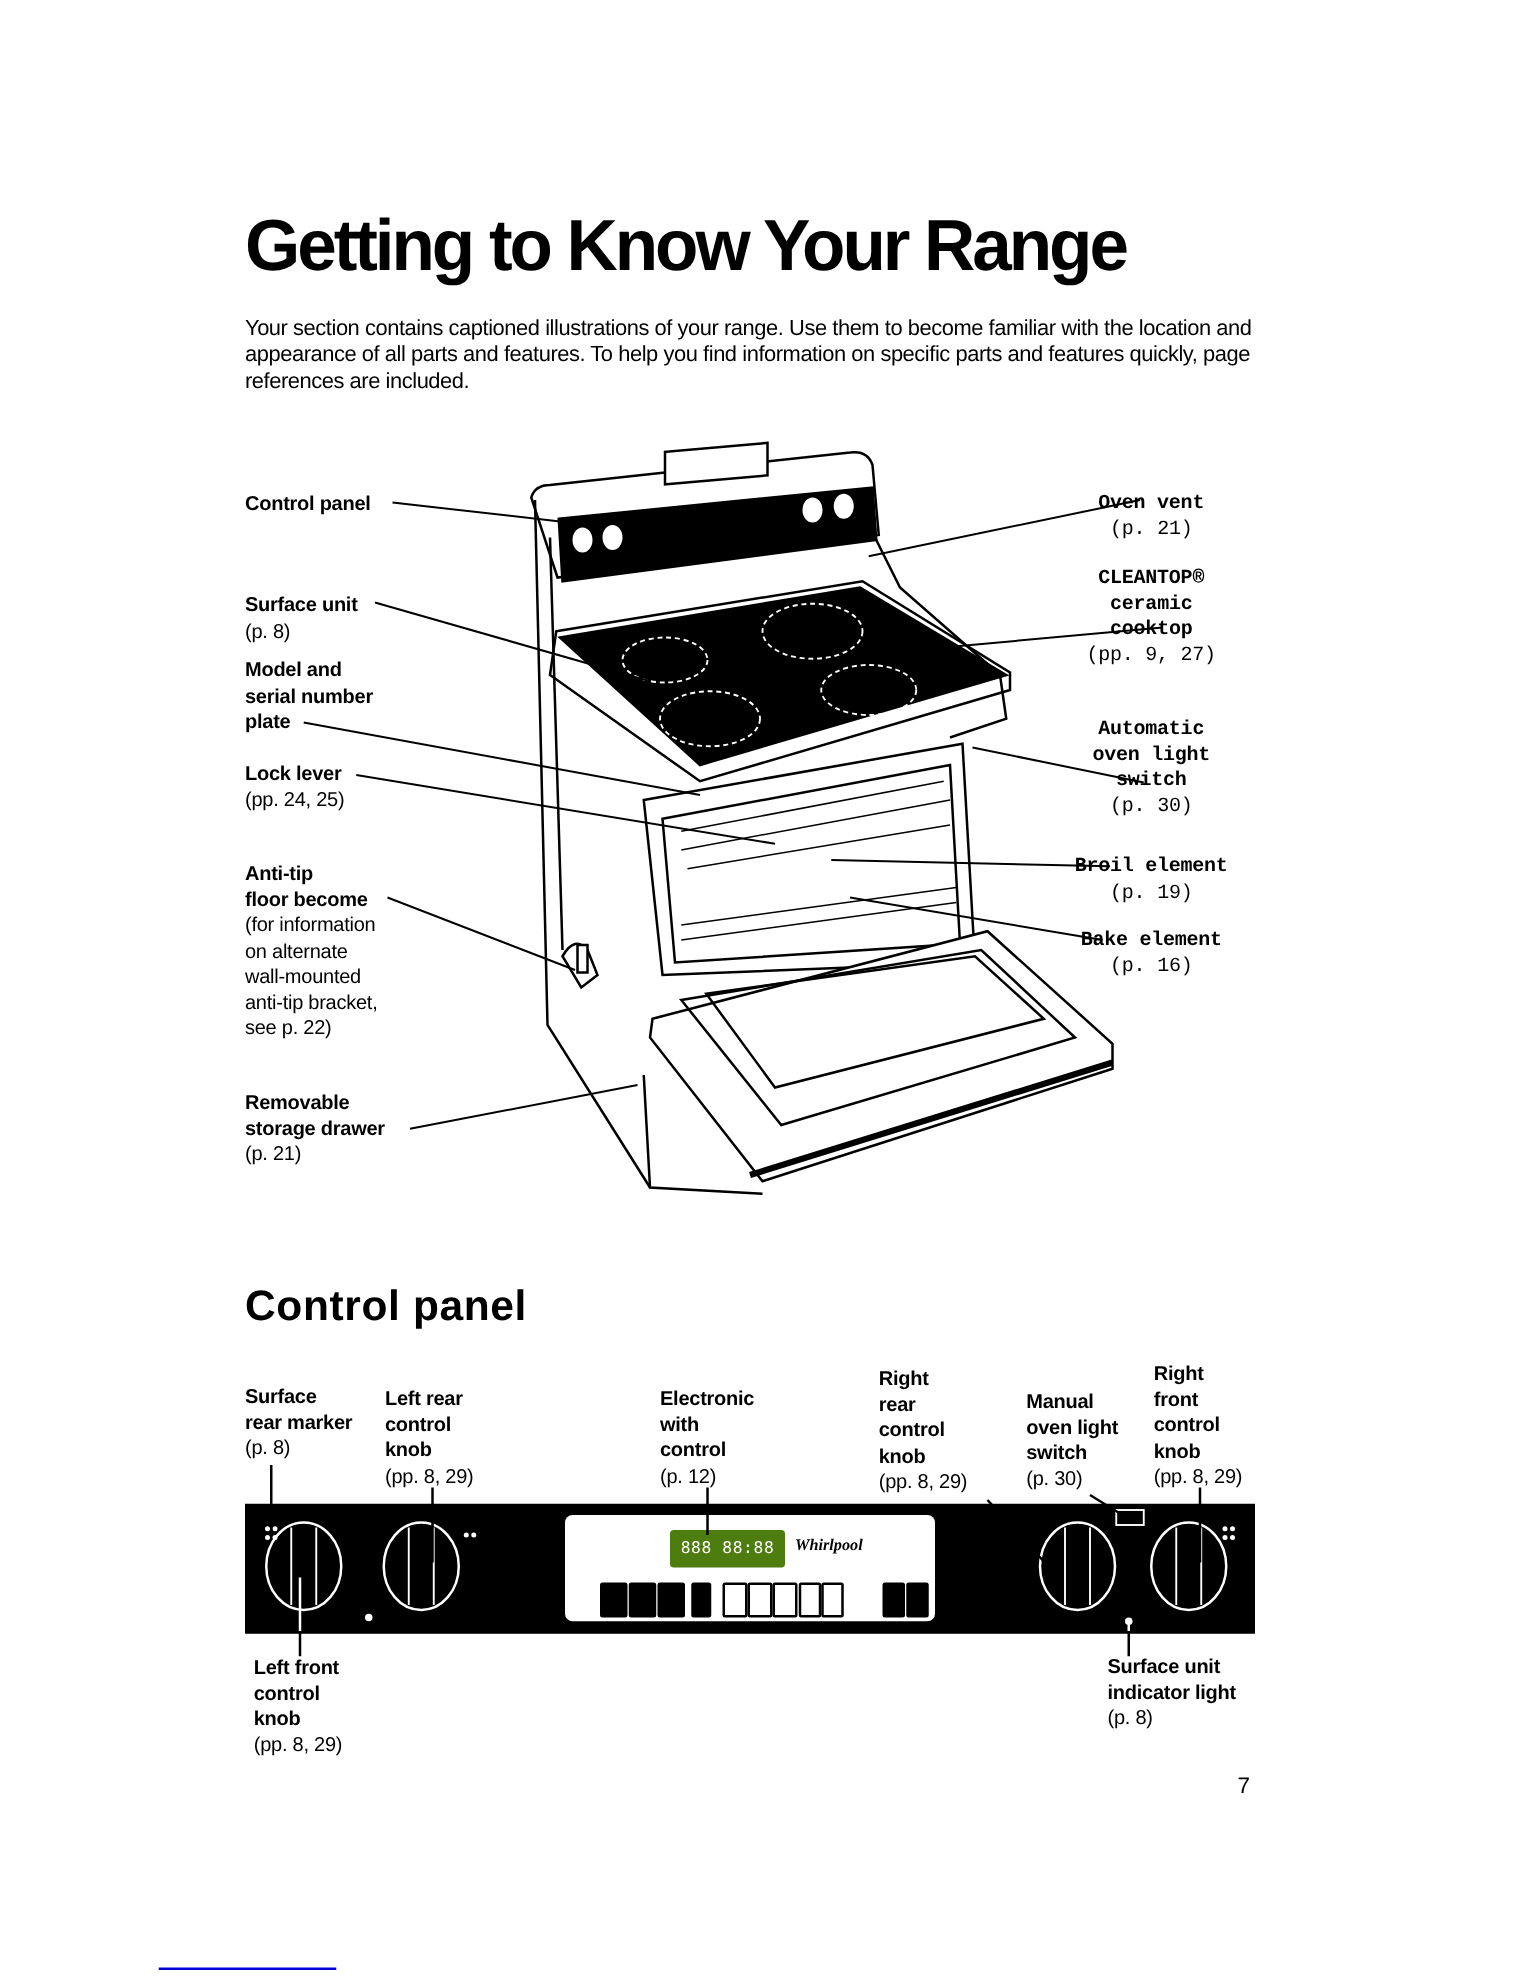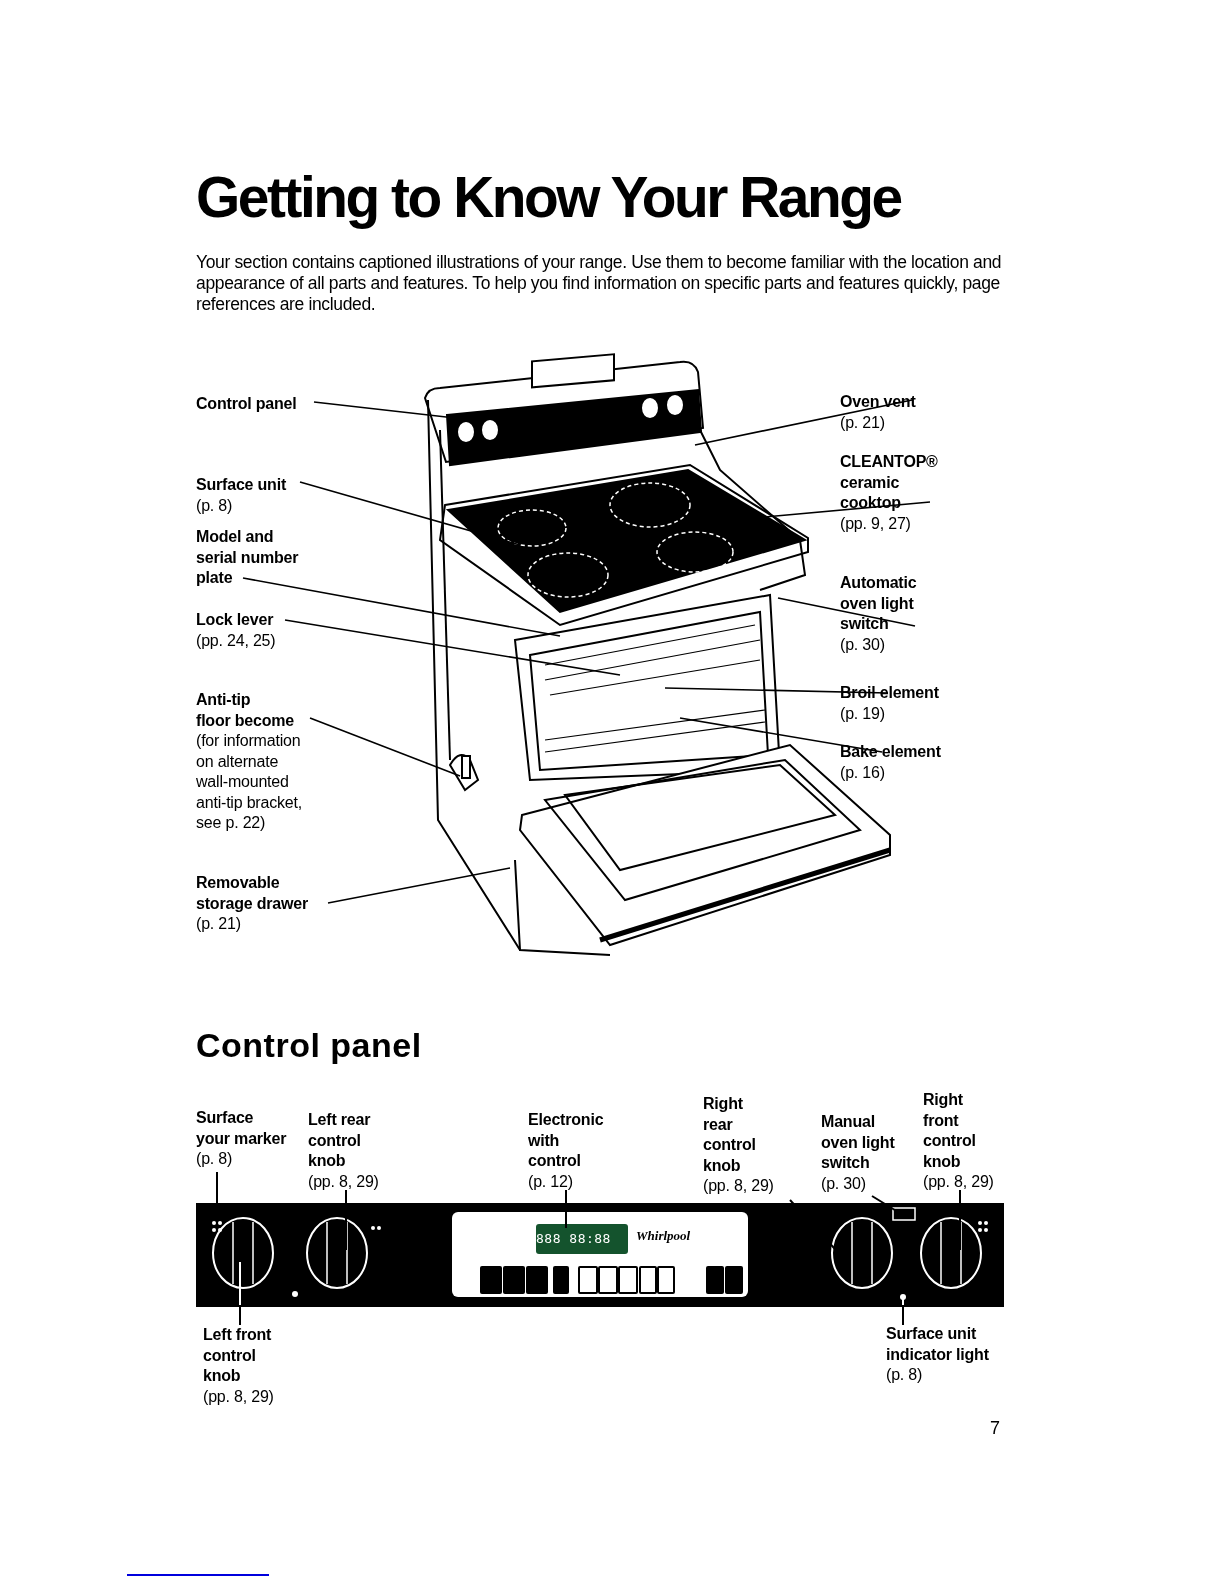--- a/index.html
+++ b/index.html
@@ -6,29 +6,29 @@
   body { width: 1224px; height: 1584px; position: relative; overflow: hidden;
          font-family: "Liberation Sans", sans-serif; color: #000; }
   .abs { position: absolute; }
   .title { left: 196px; top: 168px; font-size: 58px; font-weight: bold; letter-spacing: -2.5px;
            font-family: "Liberation Sans", sans-serif; transform: scaleX(0.98); transform-origin: left; line-height: 1; }
   .intro { left: 196px; top: 252px; width: 820px; font-size: 17.5px; line-height: 21px; letter-spacing: -0.35px; }
   .intro p { margin: 0; }
   .lbl { font-size: 16px; line-height: 20.5px; letter-spacing: -0.2px; }
   .lbl b { font-weight: bold; }
   .lbl .pg { font-weight: normal; margin-top: 38px; }
-  .right { text-align: left; }
+  .right { text-align: center; font-family: Liberation Mono, monospace; }
   .h2 { left: 196px; top: 1026px; font-size: 34px; font-weight: bold; letter-spacing: 0.5px; }
   .pagenum { left: 990px; top: 1418px; font-size: 18px; }
   .bluebar { left: 127px; top: 1574px; width: 142px; height: 2px; background: #0000dd; }
   svg { position: absolute; overflow: visible; }
   .panelbar { left: 196px; top: 1203px; width: 808px; height: 104px; background: #000; }
   .ovenctl { left: 452px; top: 1212px; width: 296px; height: 85px; background: #fff; border-radius: 6px; }
-  .disp { left: 536px; top: 1224px; width: 92px; height: 30px; background: #14532d; border-radius: 3px;
-          color: #fff; font-family: "DejaVu Sans Mono", monospace; font-size: 13px; line-height: 30px; letter-spacing: 0.5px; }
+  .disp { left: 536px; top: 1224px; width: 92px; height: 30px; background: #4d7c0f; border-radius: 3px;
+          color: #fff; font-family: "DejaVu Sans Mono", monospace; font-size: 13px; line-height: 30px; text-align: center; letter-spacing: 0.5px; }
   .btn { background: #000; color: #fff; font-size: 4px; line-height: 28px; text-align: center; border-radius: 2px; height: 28px; top: 1266px; }
   .btnw { background: #fff; border: 2px solid #000; height: 24px; top: 1266px; border-radius: 2px; }
   .logo { left: 636px; top: 1228px; font-family: "Liberation Serif", serif; font-style: italic; font-weight: bold; font-size: 13px; }
 </style>
 </head>
 <body>
 
 <div class="abs title">Getting to Know Your Range</div>
 <div class="abs intro">
   <p>Your section contains captioned illustrations of your range. Use them to become familiar with the location and appearance of all parts and features. To help you find information on specific parts and features quickly, page references are included.</p>
@@ -152,21 +152,21 @@
 </div>
 <div class="abs lbl right" style="left:840px;top:742px;width:162px">
   <b>Bake element</b><br>
   <span class="pg">(p. 16)</span>
 </div>
 
 <div class="abs h2">Control panel</div>
 
 <div class="abs lbl" style="left:196px;top:1108px">
   <b>Surface</b><br>
-  <b>your marker</b><br>
+  <b>rear marker</b><br>
   <span class="pg">(p. 8)</span>
 </div>
 <div class="abs lbl" style="left:308px;top:1110px">
   <b>Left rear</b><br>
   <b>control</b><br>
   <b>knob</b><br>
   <span class="pg">(pp. 8, 29)</span>
 </div>
 <div class="abs lbl" style="left:528px;top:1110px">
   <b>Electronic</b><br>

